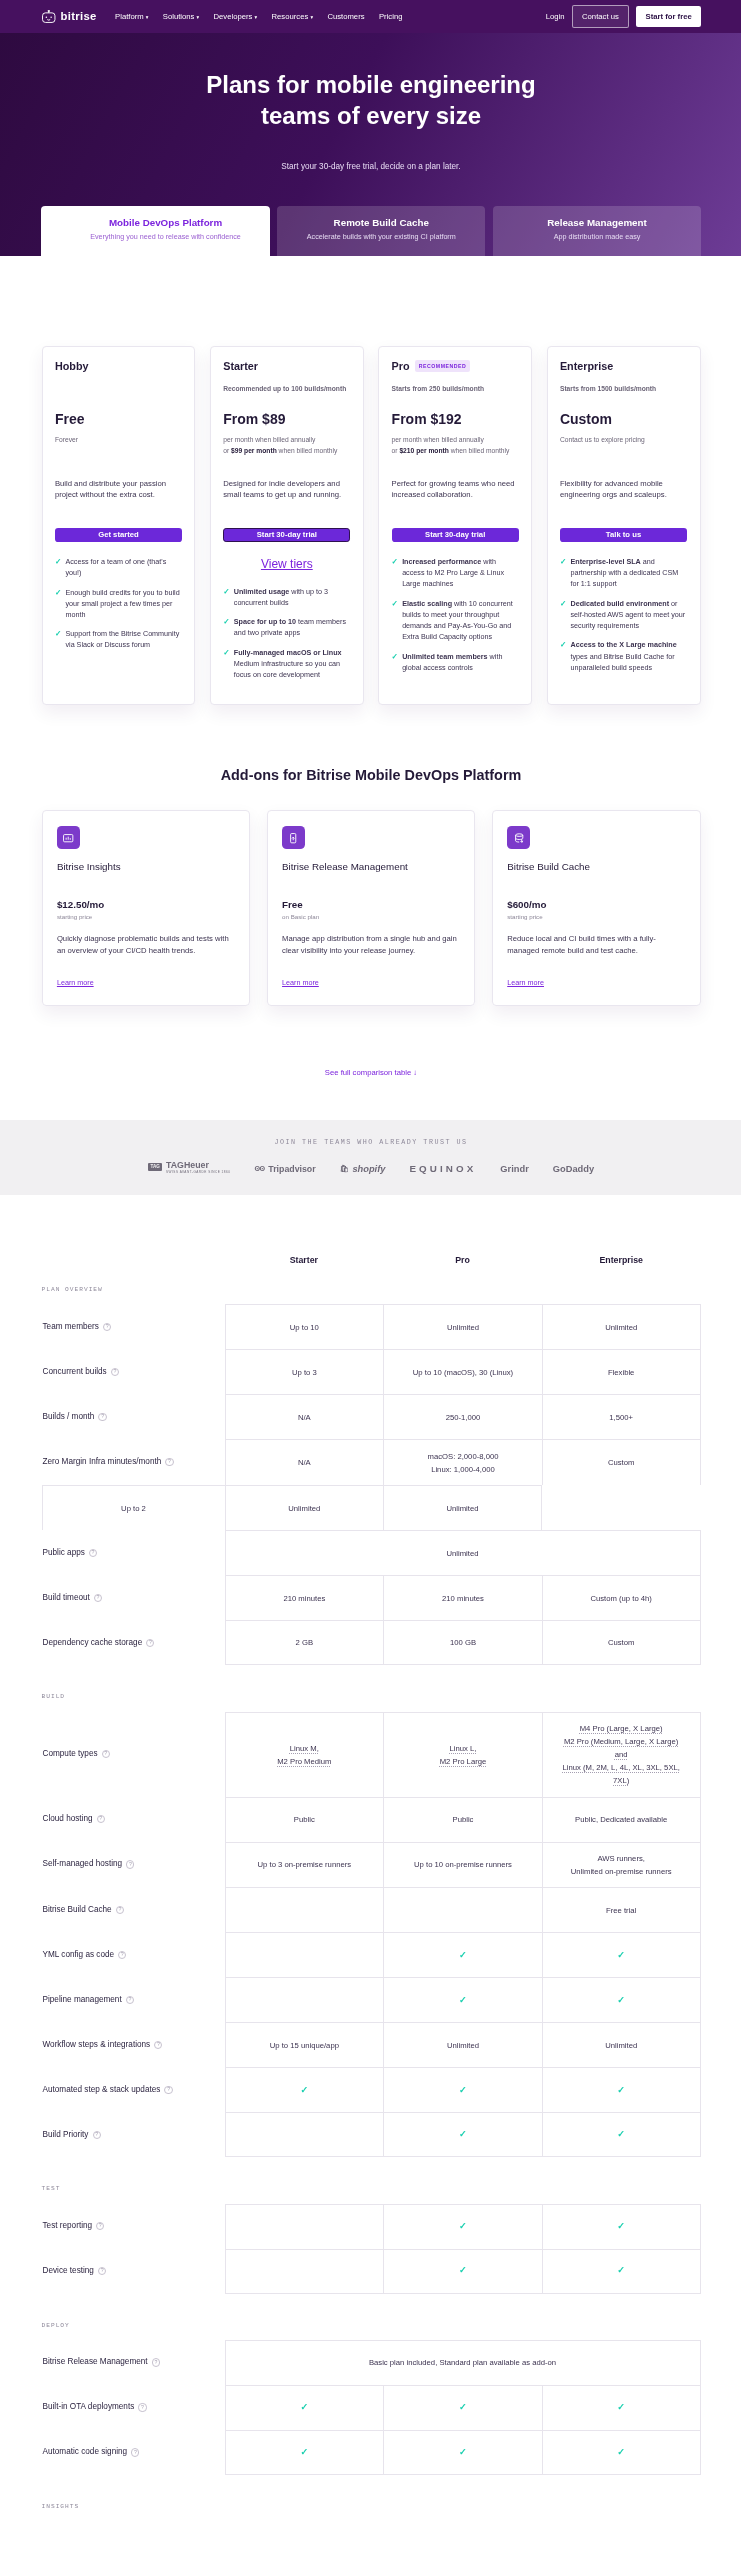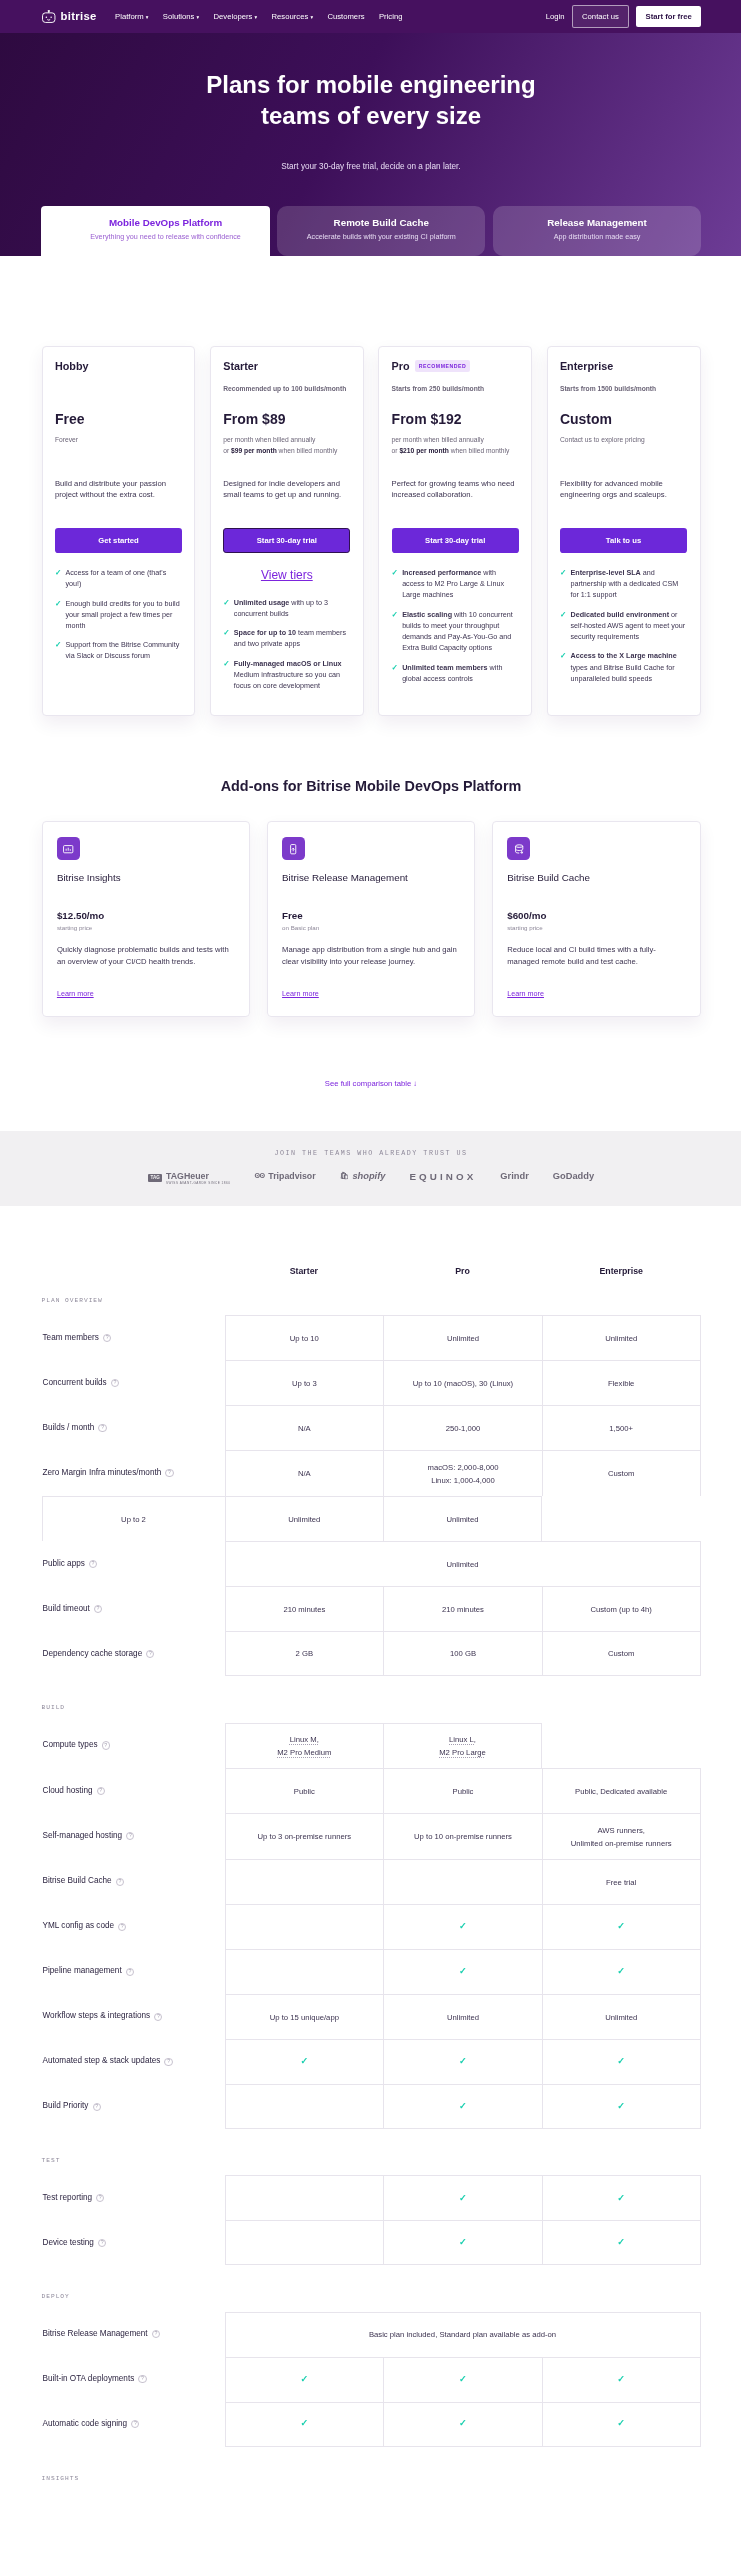--- a/index.html
+++ b/index.html
@@ -19,41 +19,41 @@
   .btn-outline-light { border: 0.5px solid rgba(255,255,255,0.55); color: #fff; background: rgba(255,255,255,0.08); padding: 5.7px 9.3px; border-radius: 2.1px; font-size: 7.7px; cursor: pointer; }
   .btn-white { background: #fff; color: #2d1246; padding: 6.2px 9.3px; border-radius: 2.1px; font-size: 7.7px; cursor: pointer; border: none; font-weight: bold; }
 
   
   .hero { background: linear-gradient(118deg, #2e0a40 0%, #3d0f59 45%, #6d3c96 100%); padding-top: 37px; }
   .hero h1 { color: #fff; font-size: 24px; line-height: 1.28; font-weight: 800; text-align: center; max-width: 392px; margin: 0 auto; }
   .hero-sub { color: #e9ddf5; font-size: 8.2px; text-align: center; margin-top: 31px; }
   .tabs { display: flex; gap: 7.7px; padding: 0 41px; margin-top: 35px; align-items: flex-end; }
   .tab { flex: 1; border-radius: 4.1px 4.1px 0 0; padding: 10.3px 15.5px 13.4px; text-align: center; cursor: pointer; }
   .tab.active { background: #fff; padding-left: 36px; }
-  .tab.inactive { background: rgba(255,255,255,0.16); border-radius: 10px; }
+  .tab.inactive { background: rgba(255,255,255,0.16); }
   .tab-title { font-size: 9.8px; font-weight: bold; }
   .tab.active .tab-title { color: #7c24dd; }
   .tab.inactive .tab-title { color: #fff; }
   .tab-sub { font-size: 7.2px; margin-top: 4.1px; line-height: 1.45; }
   .tab.active .tab-sub { color: #9a5fd1; }
   .tab.inactive .tab-sub { color: #e7dcf3; }
 
   
   .pricing { padding-top: 90px; }
   .plan-grid { display: grid; grid-template-columns: repeat(4, 1fr); gap: 14.4px; }
   .plan-card { border: 0.5px solid #e9e6ef; border-radius: 4.1px; background: #fff; box-shadow: 0 7.2px 17.5px rgba(60,20,90,0.07); padding: 13.4px 12.4px 15.5px; display: flex; flex-direction: column; }
   .plan-head { display: flex; align-items: center; gap: 5.2px; }
   .plan-name { font-size: 10.8px; font-weight: bold; color: #241a38; }
   .plan-badge { background: #efe3fb; color: #7c24dd; font-size: 5.2px; font-weight: bold; letter-spacing: 0.5px; padding: 2.6px 4.1px; border-radius: 2.1px; }
   .plan-usage { font-size: 6.7px; color: #6b6477; margin-top: 13.4px; min-height: 8.2px; font-weight: bold; }
   .plan-price { font-size: 14px; font-weight: 800; color: #241a38; margin-top: 17.5px; }
   .plan-notes { margin-top: 8.2px; font-size: 6.7px; color: #6b6477; line-height: 1.6; min-height: 21.6px; }
   .plan-notes b { color: #241a38; }
   .plan-desc { font-size: 7.7px; color: #3c3350; line-height: 1.5; margin-top: 20.6px; min-height: 45px; }
-  .plan-cta { background: #6c28d9; color: #fff; border: none; border-radius: 3.1px; height: 25px; font-size: 7.7px; font-weight: bold; cursor: pointer; width: 100%; margin-top: 5.2px; }
+  .plan-cta { background: #6c28d9; color: #fff; border: none; border-radius: 3.1px; height: 14px; font-size: 7.7px; font-weight: bold; cursor: pointer; width: 100%; margin-top: 5.2px; }
   .plan-cta.outlined { border: 1px solid #2f1150; }
   .plan-link { text-align: center; margin-top: 15.5px; }
   .plan-link a { color: #7c24dd; font-size: 12px; text-decoration: underline; cursor: pointer; text-align: center; }
   .plan-feats { list-style: none; margin-top: 14.4px; }
   .plan-feats li { display: flex; gap: 4.1px; font-size: 7.2px; color: #3c3350; line-height: 1.55; margin-bottom: 8.2px; }
   .check { color: #17cfae; font-weight: bold; font-size: 7.7px; flex: 0 0 auto; }
 
   
   .addons { margin-top: 62px; }
   .addons h2 { text-align: center; font-size: 14.4px; font-weight: 800; color: #241a38; }
@@ -64,21 +64,21 @@
   .addon-price { font-size: 9.8px; font-weight: 800; color: #241a38; margin-top: 27px; }
   .addon-price-sub { font-size: 6.2px; color: #8d8798; margin-top: 3.1px; }
   .addon-desc { font-size: 7.7px; color: #3c3350; line-height: 1.55; margin-top: 13.4px; min-height: 36px; }
   .addon-link { display: inline-block; color: #7c24dd; font-size: 7.2px; text-decoration: underline; margin-top: 9.3px; cursor: pointer; }
   .compare-link-wrap { text-align: center; margin-top: 62px; padding-bottom: 43px; }
   .compare-link { color: #7c24dd; font-size: 7.7px; cursor: pointer; }
 
   
   .logos-band { background: #f1f0f2; padding: 18.5px 0 21.6px; }
   .logos-label { text-align: center; font-family: "Liberation Mono", monospace; font-size: 6.7px; letter-spacing: 1.5px; color: #8d8798; }
-  .logos-row { display: flex; justify-content: center; align-items: flex-start; gap: 24px; margin-top: 13.4px; }
+  .logos-row { display: flex; justify-content: center; align-items: flex-end; gap: 24px; margin-top: 13.4px; }
   .brand { color: #6f6a78; font-weight: bold; display: flex; align-items: center; gap: 3.6px; }
   .brand-shield { background: #6f6a78; color: #f1f0f2; font-size: 4.6px; padding: 1.5px 2.6px; border-radius: 1px; font-weight: bold; }
   .brand-sub { display: block; font-size: 3.1px; letter-spacing: 0.5px; font-weight: normal; }
   .eq { letter-spacing: 3.1px; font-size: 9.8px; }
   .owl { font-size: 7.2px; letter-spacing: -0.5px; }
 
   
   .comparison { padding-top: 49px; }
   .crow { display: grid; grid-template-columns: 183px 1fr 1fr 1fr; }
   .chead { font-size: 8.8px; font-weight: bold; text-align: center; padding: 10.3px 0 17.5px; color: #241a38; }
@@ -363,20 +363,24 @@
         </div>
       </div>
       <div class="csection">
         <div class="section-label">BUILD</div>
         <div class="crow">
           <div class="cfeature">Compute types<span class="help-icon">?</span></div>
           <div class="ccell dotted">Linux M,
 M2 Pro Medium</div>
           <div class="ccell dotted">Linux L,
 M2 Pro Large</div>
+          <div class="ccell dotted">M4 Pro (Large, X Large)
+M2 Pro (Medium, Large, X Large)
+and
+Linux (M, 2M, L, 4L, XL, 3XL, 5XL, 7XL)</div>
         </div>
         <div class="crow">
           <div class="cfeature">Cloud hosting<span class="help-icon">?</span></div>
           <div class="ccell">Public</div>
           <div class="ccell">Public</div>
           <div class="ccell">Public, Dedicated available</div>
         </div>
         <div class="crow">
           <div class="cfeature">Self-managed hosting<span class="help-icon">?</span></div>
           <div class="ccell">Up to 3 on-premise runners</div>

